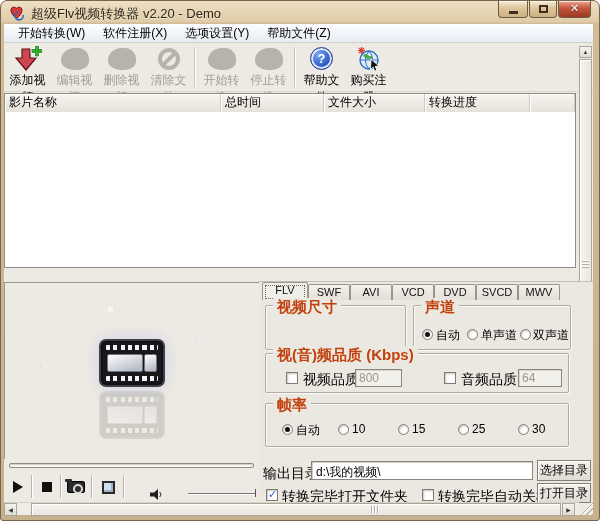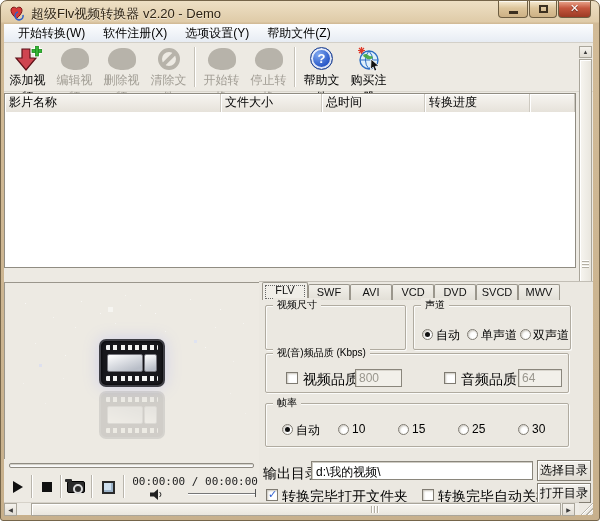--- a/index.html
+++ b/index.html
@@ -122,21 +122,21 @@
   .tabstrip { position:absolute; left:261px; top:281px; height:18px; display:flex; align-items:flex-end; }
   .tab { height:16px; border:1px solid #9a968c; border-bottom:none; border-radius:2px 2px 0 0;
     background:linear-gradient(#f2f0ea,#e2dfd7); font-size:11px; text-align:center; line-height:15px;
     min-width:42px; margin-right:0; color:#111; }
   .tab.active { height:18px; background:#f0eee8; position:relative; min-width:46px; }
   .tab.active::after { content:""; position:absolute; left:2px; top:2px; right:2px; bottom:1px;
     border:1px dotted #666; }
   .gb { position:absolute; border:1px solid #b0aba0; border-radius:2px;
     box-shadow:1px 1px 0 rgba(255,255,255,.8), inset 1px 1px 0 rgba(255,255,255,.8); }
   .gb-label { position:absolute; top:-8px; left:7px; background:#ebe8e1; padding:0 4px;
-    font-size:10px; white-space:nowrap; color:#000000; }
+    font-size:15px; white-space:nowrap; color:#c2410c;font-weight:bold; }
   .dropdown { position:absolute; left:272px; top:321px; width:124px; height:20px; background:#fff;
     border:1px solid #8a867c; box-shadow:inset 1px 1px 0 #cfccc4; font-size:12px; }
   .dd-text { position:absolute; left:4px; top:2px; white-space:nowrap; }
   .dd-btn { position:absolute; right:1px; top:1px; width:16px; height:16px;
     background:linear-gradient(#f3f1ec,#dcd8cf); border:1px solid #9b978d;
     display:flex; align-items:center; justify-content:center; }
   .dd-arrow { width:0; height:0; border-left:4px solid transparent; border-right:4px solid transparent;
     border-top:4px solid #333; }
   .radio { position:absolute; width:11px; height:11px; border-radius:50%; background:#fff;
     border:1px solid #7f7b72; box-shadow:inset 1px 1px 2px #c9c5bc; }
@@ -270,22 +270,22 @@
       </svg>
         </div>
       <div>购买注册</div>
     </div>
   </div>
   <div class="chevron">▲</div>
 
   <div class="listview">
     <div class="lv-header">
       <div class="lv-col" style="width:216px">影片名称</div>
+      <div class="lv-col" style="width:103px">总时间</div>
       <div class="lv-col" style="width:101px">文件大小</div>
-      <div class="lv-col" style="width:103px">总时间</div>
       <div class="lv-col" style="width:105px">转换进度</div>
       <div class="lv-col" style="flex:1"></div>
     </div>
   </div>
 
   <div class="vscroll">
     <div class="varrow">▲</div>
     <div class="vthumb"></div>
     <div class="vgrip"></div>
   </div>
@@ -316,21 +316,20 @@
       </div>
     <div class="psep" style="left:56px"></div>
     <div class="pbtn" style="left:60px;width:24px">
         <div class="cam-ic"></div>
       </div>
     <div class="psep" style="left:87px"></div>
     <div class="pbtn" style="left:92px;width:24px">
         <div class="frame-ic"></div>
       </div>
     <div class="psep" style="left:119px"></div>
-    <div class="time">00:00:00 / 00:00:00</div>
     <svg class="speaker" width="13" height="11" viewBox="0 0 13 11">
       <polygon points="0,3.5 4,3.5 8,0 8,11 4,7.5 0,7.5" fill="#222"></polygon>
       <path d="M9.5,3 a3,3 0 0,1 0,5" stroke="#222" fill="none"></path>
     </svg>
     <div class="volslider">
       <div class="line"></div>
         <div class="tick"></div>
     </div>
   </div>
 

